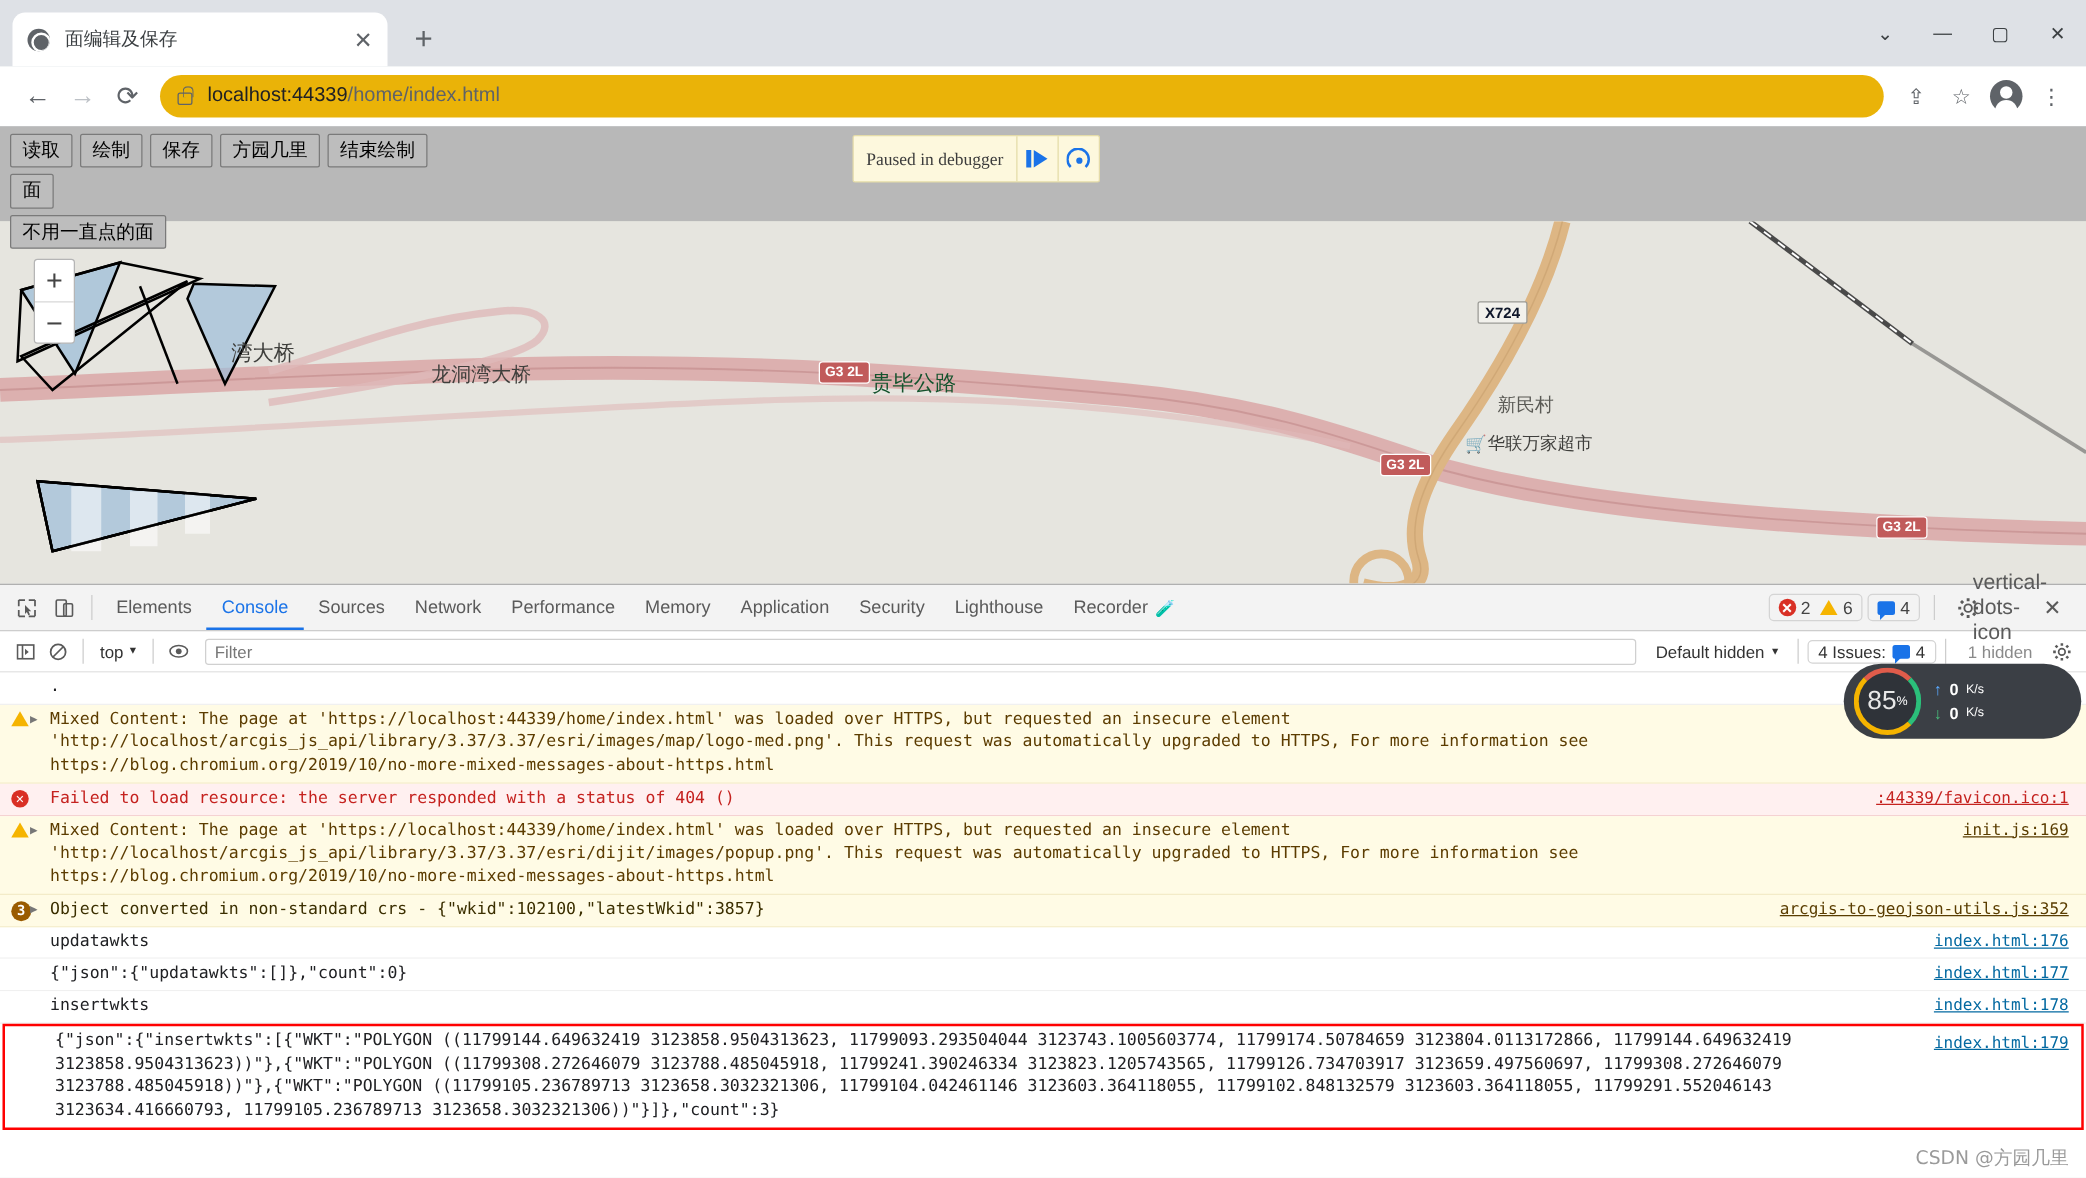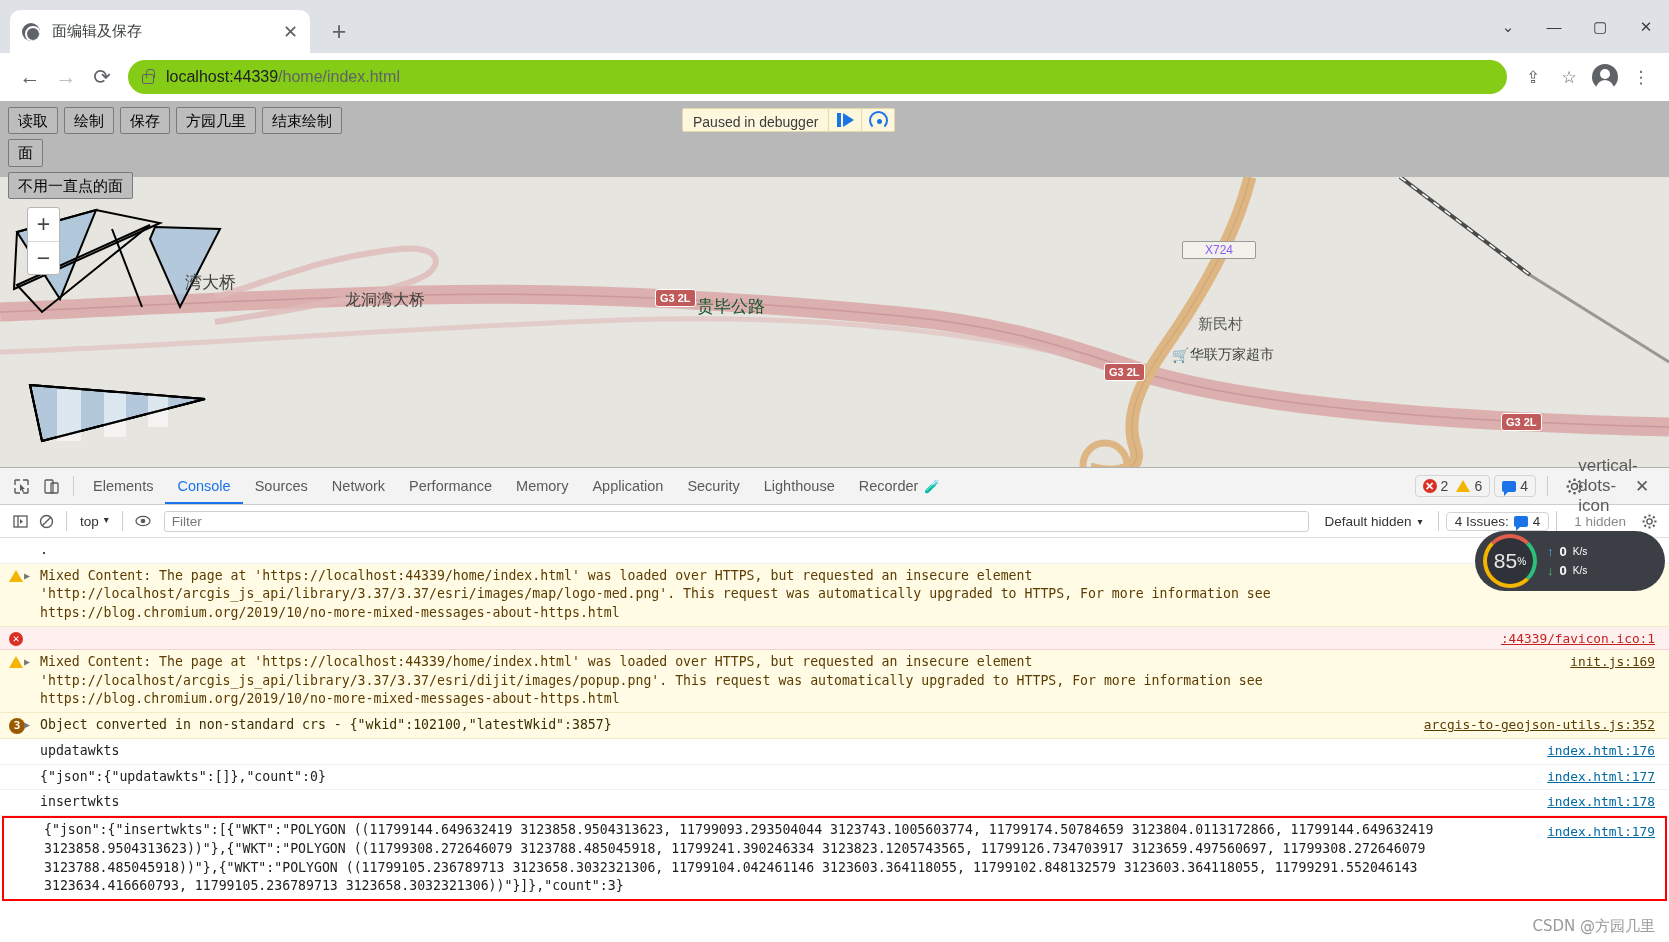--- a/index.html
+++ b/index.html
@@ -26,21 +26,21 @@
   .tab-close { font-size:18px; color:#5f6368; cursor:default; line-height:1; }
   .newtab { width:34px; height:34px; margin-left:12px; margin-bottom:5px; display:flex; align-items:center; justify-content:center; font-size:25px; color:#5f6368; font-weight:300; }
 
   .wincontrols { position:absolute; right:0; top:0; height:53px; display:flex; align-items:center; }
   .wc { width:46px; height:53px; display:flex; align-items:center; justify-content:center; color:#3c4043; font-size:15px; }
 
   .toolbar { height:48px; background:#fff; display:flex; align-items:center; padding:0 12px; }
   .navbtn { width:36px; height:36px; display:flex; align-items:center; justify-content:center; color:#5f6368; font-size:21px; }
   .navbtn.dim { color:#bdc1c6; }
   .omnibox {
-    flex:1; height:34px; background:#84cc16; border-radius:17px; margin-left:8px; margin-right:10px;
+    flex:1; height:34px; background:#eab308; border-radius:17px; margin-left:8px; margin-right:10px;
     display:flex; align-items:center; padding:0 14px;
   }
   .lock { width:12px; height:10px; border:1.6px solid #5f6368; border-radius:2px; position:relative; margin-right:12px; margin-top:3px; flex:0 0 12px; }
   .lock:before { content:""; position:absolute; left:2.5px; top:-6px; width:7px; height:8px; border:1.6px solid #5f6368; border-bottom:none; border-radius:4px 4px 0 0; }
   .url { font-size:16px; color:#202124; white-space:nowrap; }
   .url .dim { color:#5f6368; }
   .tb-icons { display:flex; align-items:center; gap:4px; }
   .tb-ic { width:32px; height:32px; display:flex; align-items:center; justify-content:center; color:#5f6368; font-size:17px; }
   .avatar { width:26px; height:26px; border-radius:50%; background:#5f6368; position:relative; }
   .avatar:before{ content:""; position:absolute; left:8px; top:5px; width:10px; height:10px; border-radius:50%; background:#fff; }
@@ -51,41 +51,41 @@
 
   .page-toolbar { padding:6px 8px 0 8px; position:relative; z-index:5; }
   .row { display:flex; gap:6px; margin-bottom:5px; }
   .btn {
     background:#bdbdbd; border:1px solid #7a7a7a; border-radius:2px;
     font-family:"Liberation Sans", sans-serif; font-size:15px; color:#000;
     padding:4px 9px; line-height:1.15;
   }
 
   .paused-bar {
-    position:absolute; left:682px; top:108px; height:24px;
+    position:absolute; left:682px; top:108px; height:38px;
     background:#fdf8dd; border:1px solid #e4dba8; border-radius:2px;
-    display:flex; align-items:stretch; z-index:20;
+    display:flex; align-items:stretch; z-index:20;font-family:Liberation Serif, serif;
   }
   .paused-text { font-size:14px; color:#3c3c3c; padding:3px 10px 0 10px; display:flex; align-items:center; }
   .paused-btn { width:33px; border-left:1px solid #e4dba8; display:flex; align-items:center; justify-content:center; }
   .res-ic { display:flex; align-items:center; gap:2px; }
   .res-bar { width:4px; height:14px; background:#1a73e8; }
   .res-tri { width:0;height:0;border-left:11px solid #1a73e8;border-top:7px solid transparent;border-bottom:7px solid transparent; }
   .step-ic { width:19px; height:19px; border-radius:50%; border:2.5px solid #1a73e8; border-bottom-color:transparent; position:relative; }
   .step-ic:after{ content:""; position:absolute; left:6px; top:6px; width:5px; height:5px; border-radius:50%; background:#1a73e8; }
 
   
   .map { position:absolute; left:0; top:76px; width:1669px; height:290px; background:#e8e7e1; overflow:hidden; }
   .zoombox { position:absolute; left:27px; top:30px; width:33px; z-index:6; background:#fff; border:1px solid #b5b5b5; border-radius:3px; }
   .zb { height:33px; display:flex; align-items:center; justify-content:center; font-size:23px; color:#444; font-weight:300; }
   .zb + .zb { border-top:1px solid #d7d7d7; }
 
   .maplabel { position:absolute; font-family:Liberation Sans, sans-serif; font-size:14px; color:#4a4a46; white-space:nowrap; }
   .shield { position:absolute; background:#c15b5b; color:#fff; font-size:11px; font-weight:bold; padding:2px 4px; border-radius:3px; border:1px solid #fff;text-align:right; }
-  .shield-w { position:absolute; background:#f2f1ec; color:#8b5cf6; font-size:12px; padding:1px 22px; border:1px solid #9a9a95; border-radius:2px; }
+  .shield-w { position:absolute; background:#f2f1ec; color:#0f172a; font-size:12px; padding:1px 5px; border:1px solid #9a9a95; border-radius:2px;font-weight:bold; }
 
   
   .devtools { position:absolute; left:0; top:467px; width:1669px; height:475px; background:#fff; border-top:1px solid #b0b0b0; }
   .dt-tabs { height:37px; background:#f3f3f3; border-bottom:1px solid #cdcdcd; display:flex; align-items:center; padding:0 6px; position:relative; }
   .dt-tool { width:30px; height:30px; display:flex; align-items:center; justify-content:center; color:#5a5a5a; }
   .dt-sep { width:1px; height:20px; background:#cdcdcd; margin:0 7px; }
   .dt-tab { font-size:14.5px; color:#5a5a5a; padding:0 12px; height:36px; display:flex; align-items:center; white-space:nowrap; }
   .dt-tab.active { color:#1a73e8; box-shadow:inset 0 -2px 0 #1a73e8; }
   .dt-right { margin-left:auto; display:flex; align-items:center; gap:4px; padding-right:6px; }
   .pill { display:flex; align-items:center; gap:4px; border:1px solid #d4d4d4; border-radius:4px; padding:2px 7px; font-size:14px; color:#444; }
@@ -389,20 +389,21 @@
         <span class="c-ic"><span class="tri-warn" style="display:inline-block;"></span></span>
         <span class="arrow">▶</span>
         <span class="txt" style="padding-right:130px;">Mixed Content: The page at 'https://localhost:44339/home/index.html' was loaded over HTTPS, but requested an insecure element 'http://localhost/arcgis_js_api/library/3.37/3.37/esri/images/map/logo-med.png'. This request was automatically upgraded to HTTPS, For more information see https://blog.chromium.org/2019/10/no-more-mixed-messages-about-https.html</span>
         <span class="src">init.js:138</span>
       </div>
 
       <div class="crow err">
         <span class="c-ic">
             <span class="dot-err">✕</span>
           </span>
+        <span class="txt">Failed to load resource: the server responded with a status of 404 ()</span>
         <span class="src">:44339/favicon.ico:1</span>
       </div>
 
       <div class="crow warn">
         <span class="c-ic"><span class="tri-warn" style="display:inline-block;"></span></span>
         <span class="arrow">▶</span>
         <span class="txt" style="padding-right:130px;">Mixed Content: The page at 'https://localhost:44339/home/index.html' was loaded over HTTPS, but requested an insecure element 'http://localhost/arcgis_js_api/library/3.37/3.37/esri/dijit/images/popup.png'. This request was automatically upgraded to HTTPS, For more information see https://blog.chromium.org/2019/10/no-more-mixed-messages-about-https.html</span>
         <span class="src">init.js:169</span>
       </div>
 

